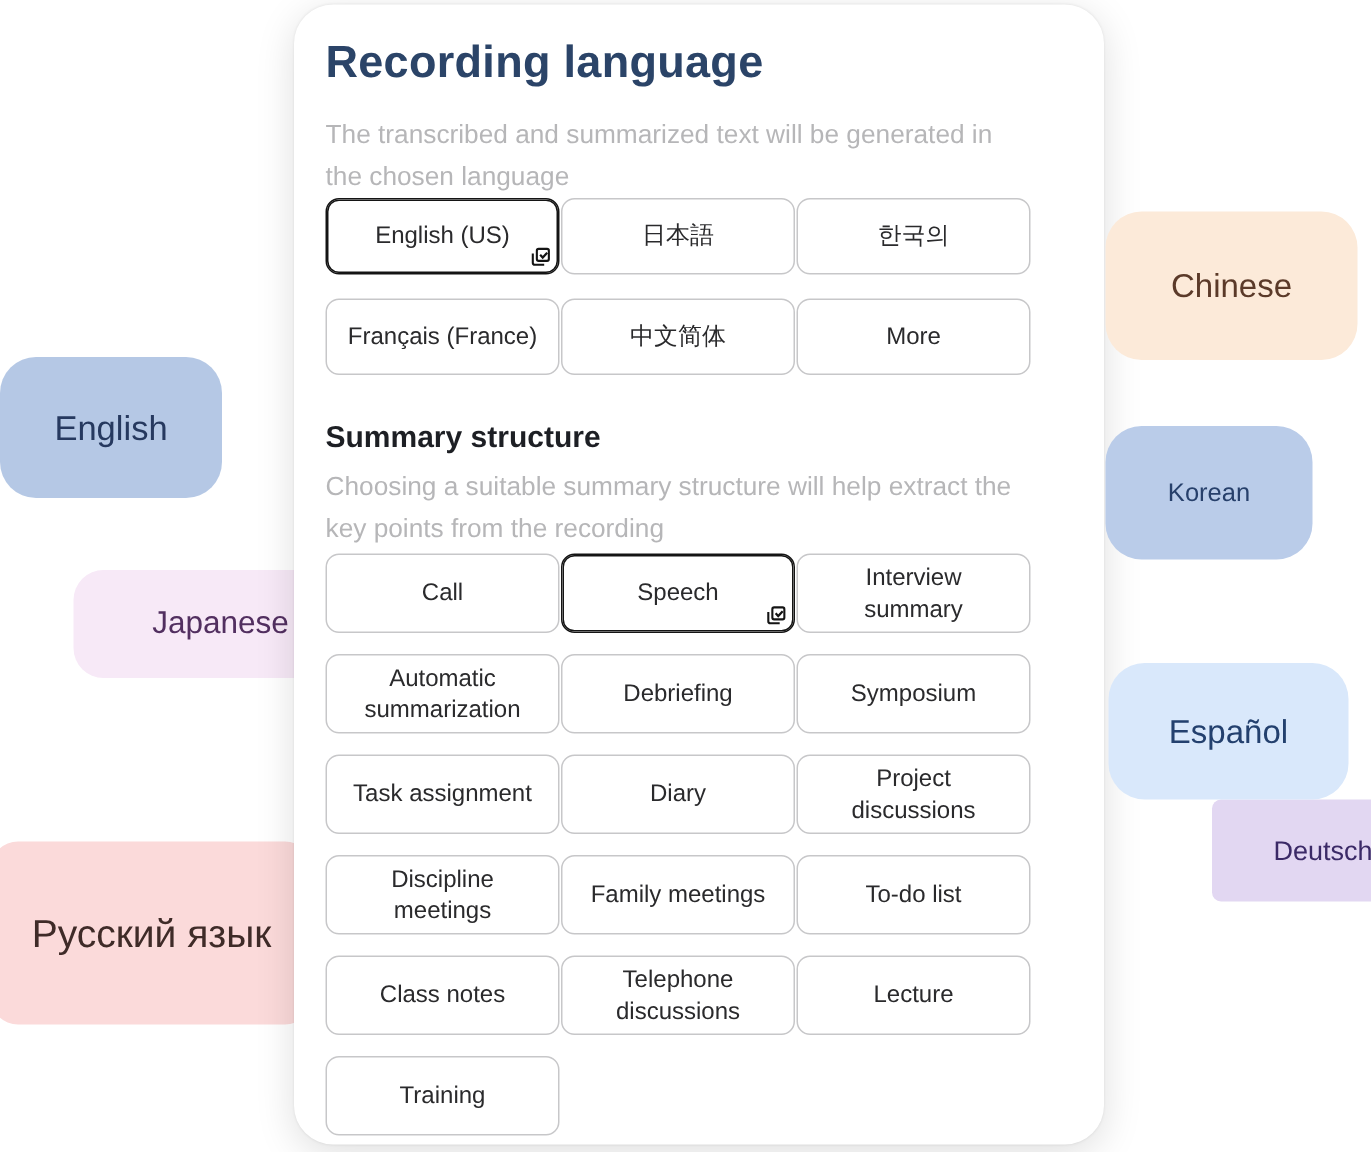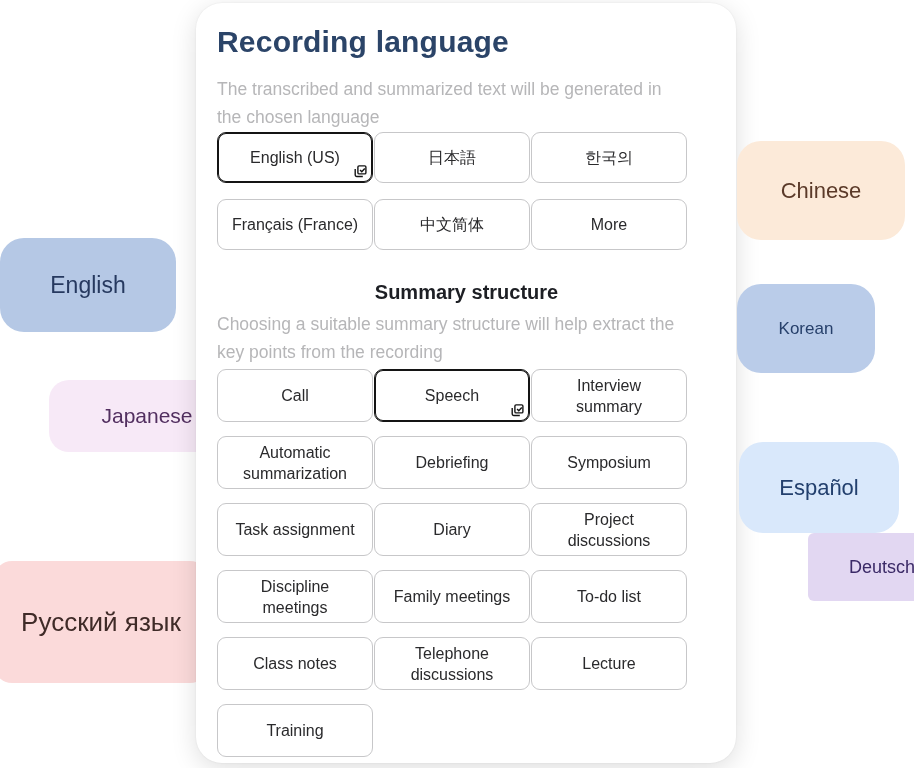--- a/index.html
+++ b/index.html
@@ -18,21 +18,21 @@
   }
   .card-title{
     margin:0;font-size:30px;line-height:38px;font-weight:bold;
     color:#2b4468;letter-spacing:0.2px;
   }
   .card-sub{
     margin:14px 0 0 0;font-size:17.5px;line-height:28px;color:#b6b6b8;
     max-width:470px;
   }
   .section-heading{
-    margin:30px 0 0 0;font-size:20px;line-height:24px;font-weight:bold;color:#1d1f24;text-align:center;
+    margin:30px 0 0 0;font-size:20px;line-height:24px;font-weight:bold;color:#1d1f24;
   }
   .section-sub{
     margin:6px 0 0 0;font-size:17.5px;line-height:28px;color:#b6b6b8;max-width:480px;
   }
   .opt-grid{
     display:grid;grid-template-columns:repeat(3,156px);
     column-gap:1px;margin-top:2px;
   }
   .grid-lang{row-gap:16px;margin-top:1px;}
   .grid-summary{row-gap:14px;margin-top:3px;}
@@ -51,21 +51,21 @@
   .check-icon{
     position:absolute;right:3px;bottom:2px;width:17px;height:17px;
     display:block;pointer-events:none;
   }
   
   .tag{
     position:absolute;display:flex;align-items:center;justify-content:center;
     box-sizing:border-box;font-weight:500;
   }
   .tag-chinese { left:737px; top:141px; width:168px; height:99px;  border-radius:24px; font-size:22px; z-index:2;}
-  .tag-english { left:0;     top:238px; width:176px; height:94px;  border-radius:24px; font-size:23px; z-index:2;}
+  .tag-english { left:0;     top:238px; width:148px; height:94px;  border-radius:24px; font-size:23px; z-index:2;}
   .tag-korean  { left:737px; top:284px; width:138px; height:89px;  border-radius:24px; font-size:17px; z-index:2;}
   .tag-japanese{ left:49px;  top:380px; width:196px; height:72px;  border-radius:20px; font-size:21px; z-index:0;}
   .tag-espanol { left:739px; top:442px; width:160px; height:91px;  border-radius:24px; font-size:22px; z-index:4;}
   .tag-deutsch { left:808px; top:533px; width:148px; height:68px;  border-radius:6px; font-size:18px; z-index:3;}
   .tag-russian { left:-6px;  top:561px; width:214px; height:122px; border-radius:18px; font-size:26px; z-index:0;}
 </style>
 </head>
 <body>
 
 <div class="card">

